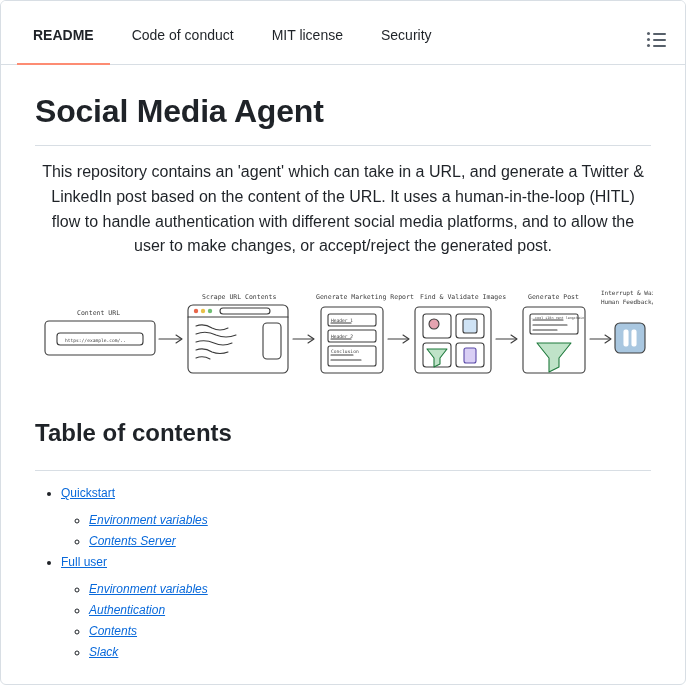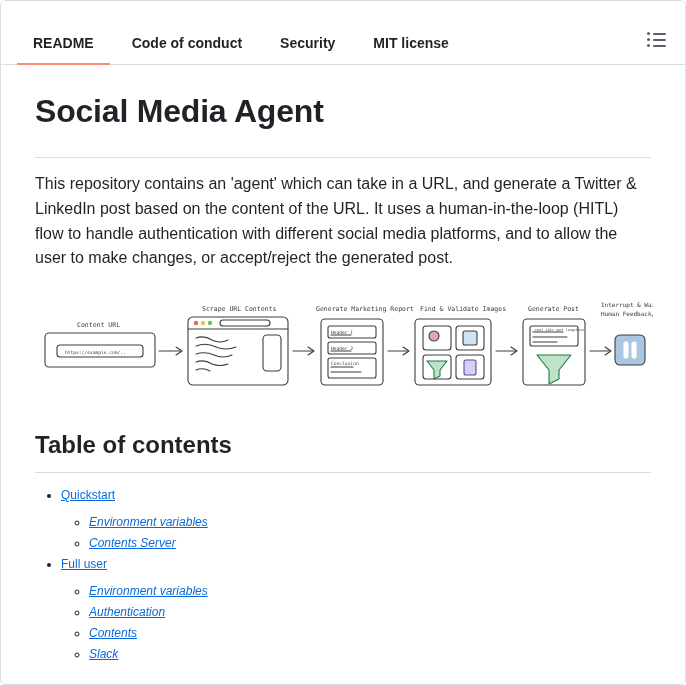--- a/index.html
+++ b/index.html
@@ -35,34 +35,34 @@
   }
   .tabs {
     display: flex;
     align-items: flex-end;
     height: 100%;
     gap: 6px;
   }
   .tab {
     font-size: 14px;
     color: #1f2328;
-    padding: 0 16px 13px 16px;
+    padding: 0 16px 21px 16px;
     line-height: 1;
     cursor: pointer;
     position: relative;
     top: 1px;
     white-space: nowrap;
     border-bottom: 2px solid transparent;
     margin-top: 35px;
   }
   .tab.active {
     font-weight: bold;
     border-bottom: 2px solid #fd8c73;
   }
-  .tab:not(.active) { color: #1f2328; font-weight: bold; }
+  .tab:not(.active) { color: #1f2328; }
   .listicon {
     position: absolute;
     right: 18px;
     bottom: 14px;
     width: 20px;
     height: 18px;
     cursor: pointer;
   }
   .listicon .row { display: flex; align-items: center; margin-bottom: 3px; }
   .listicon .dot {
@@ -76,45 +76,46 @@
   
   .content {
     padding: 26px 34px 0 34px;
     height: calc(685px - 64px);
     overflow: hidden;
   }
   h1.title {
     font-size: 32px;
     line-height: 1.25;
     margin: 0 0 14px 0;
-    padding-bottom: 26px;
+    padding-bottom: 14px;
     border-bottom: 1px solid #d8dee4;
     font-weight: bold;
     letter-spacing: -0.2px;
   }
   p.intro {
     font-size: 16px;
     line-height: 1.55;
     margin: 14px 0 0 0;
     color: #1f2328;
+    text-align: center;
   }
 
   
   .diagram {
     margin: 24px 0 10px 0;
     width: 618px;
     height: 110px;
     position: relative;
   }
   .diagram svg { display: block; }
 
   h2.toc-title {
     font-size: 24px;
     margin: 26px 0 10px 0;
-    padding-bottom: 13px;
+    padding-bottom: 23px;
     border-bottom: 1px solid #d8dee4;
     font-weight: bold;
   }
   ul.toc {
     margin: 12px 0 0 0;
     padding-left: 26px;
     list-style-type: disc;
   }
   ul.toc ul {
     margin: 6px 0 0 0;
@@ -135,22 +136,22 @@
 </style>
 </head>
 <body>
 
 <div id="app">
 
   <div class="tabbar">
     <div class="tabs">
       <div class="tab active">README</div>
       <div class="tab">Code of conduct</div>
+      <div class="tab">MIT license</div>
       <div class="tab">Security</div>
-      <div class="tab">MIT license</div>
     </div>
     <div class="listicon">
       <div class="row">
           <span class="dot"></span>
           <span class="bar b1"></span>
         </div>
       <div class="row">
           <span class="dot"></span>
           <span class="bar b2"></span>
         </div>

